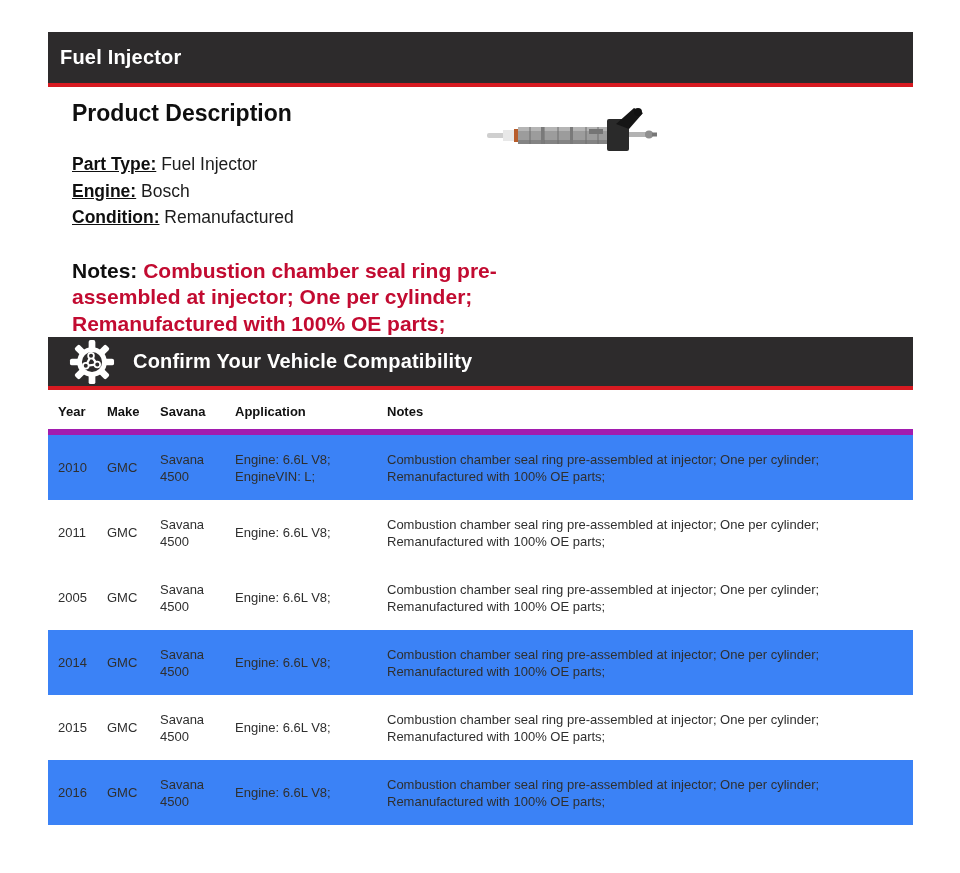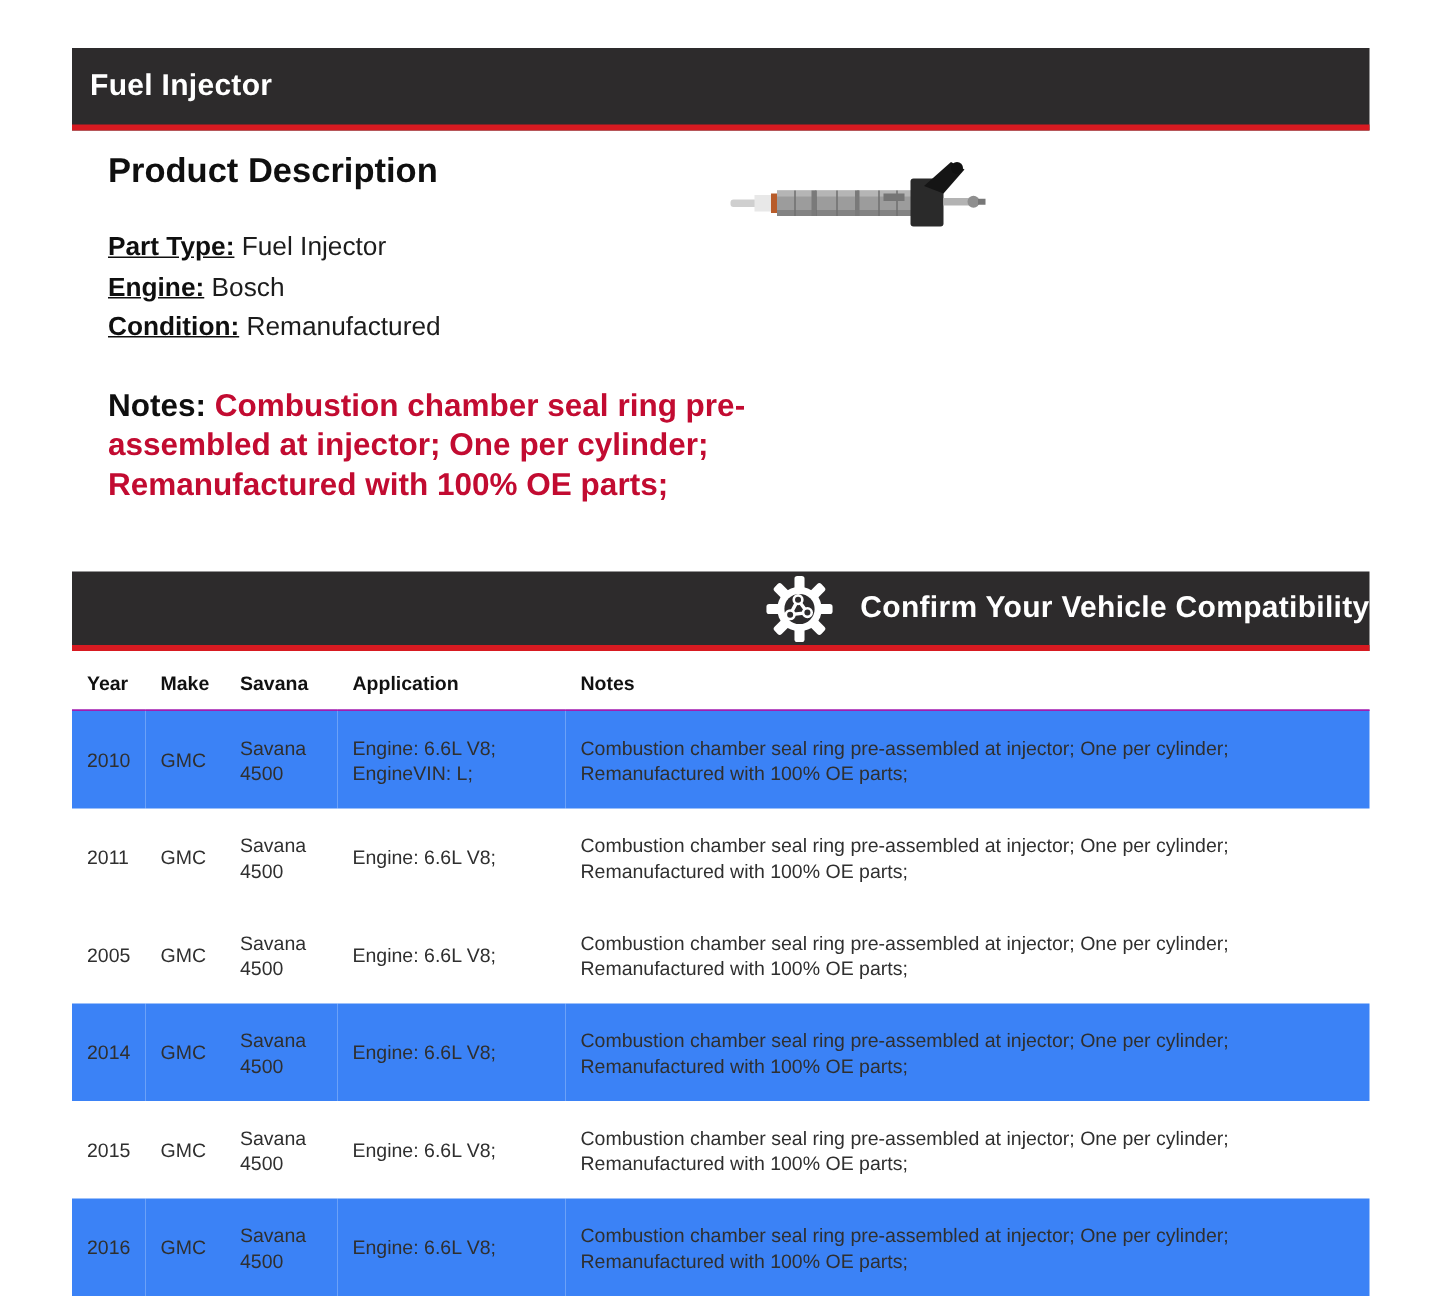--- a/index.html
+++ b/index.html
@@ -9,21 +9,21 @@
     -webkit-font-smoothing:antialiased;
   }
   
   .bar{
     margin:0 47px 0 48px;
     background:#2d2b2c;
     border-bottom:4px solid #d71a21;
     display:flex;align-items:center;
   }
   .bar--title{margin-top:32px;height:51px;padding-left:12px;}
-  .bar--compat{margin-top:44px;height:49px;justify-content:flex-end;}
+  .bar--compat{height:49px;}
   .bar__text{color:#ffffff;font-size:20px;font-weight:bold;letter-spacing:.2px;}
   .bar--compat .bar__text{margin-left:18px;}
   .bar__icon{margin-left:21px;display:flex;align-items:center;}
 
   
   .product{position:relative;}
   .product__heading{
     margin:13px 0 0 72px;font-size:23px;font-weight:bold;color:#0f0f0f;
   }
   .product__fields{margin:24px 0 0 72px;font-size:17.5px;line-height:26.5px;color:#1c1c1c;}
@@ -37,21 +37,21 @@
   .injector{position:absolute;left:486px;top:7px;}
 
   
   table.compat{
     margin:3px 47px 0 48px;width:865px;border-collapse:collapse;
     font-size:13px;table-layout:fixed;
   }
   table.compat thead th{
     text-align:left;font-weight:bold;color:#111111;font-size:13px;
     height:36px;padding:0 6px 0 10px;vertical-align:middle;
-    border-bottom:1px solid #a21caf;background:#ffffff;
+    border-bottom:6px solid #a21caf;background:#ffffff;
   }
   table.compat tbody td{
     height:53px;vertical-align:middle;color:#2f2f2f;
     padding:6px 8px 6px 10px;line-height:17px;
   }
   table.compat tbody tr.stripe{background:#3b82f6;}
   td.pre{white-space:pre-line;}
   .col-year{width:49px;} .col-make{width:53px;} .col-model{width:75px;}
   .col-app{width:152px;} .col-notes{width:auto;}
 </style>

